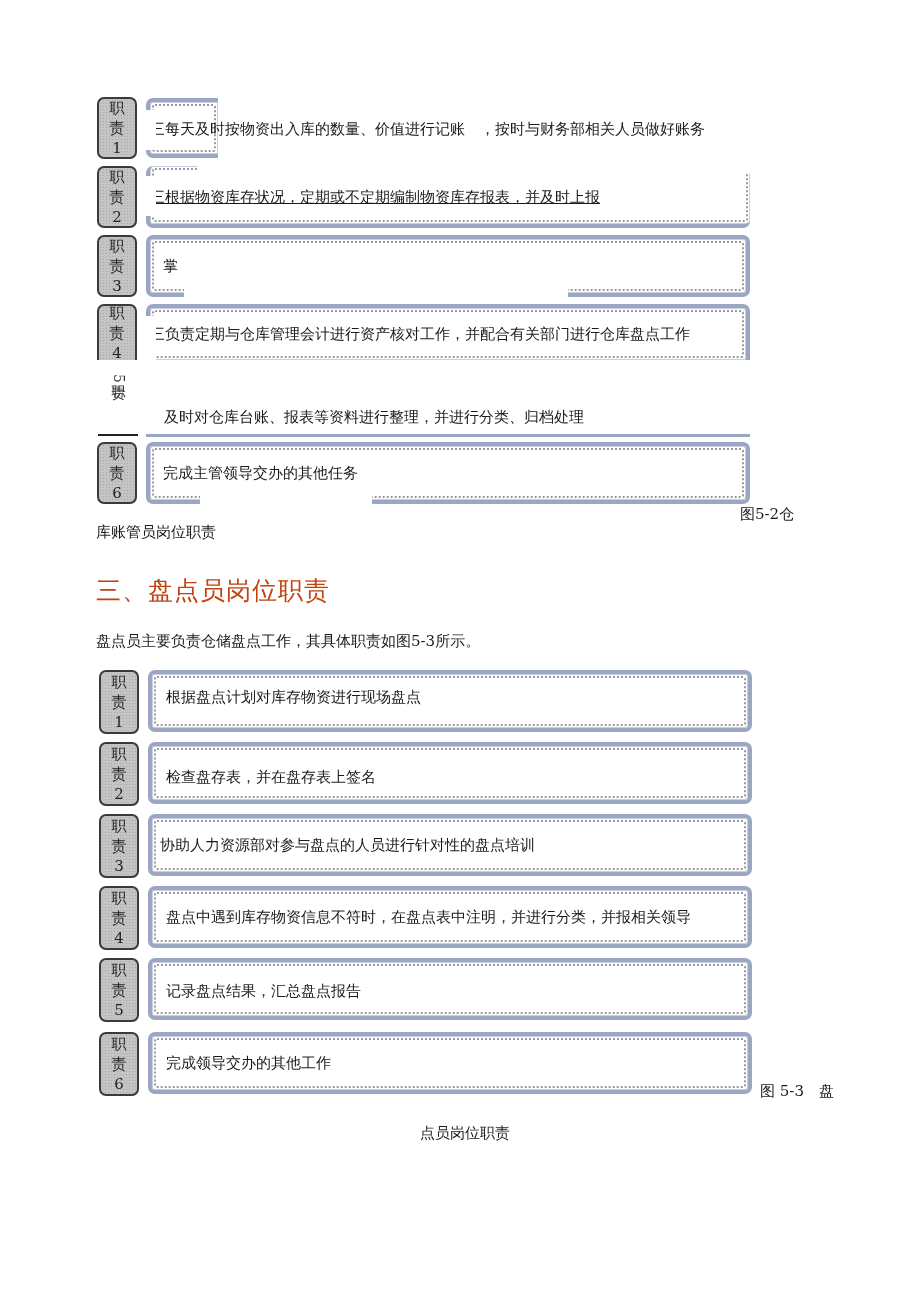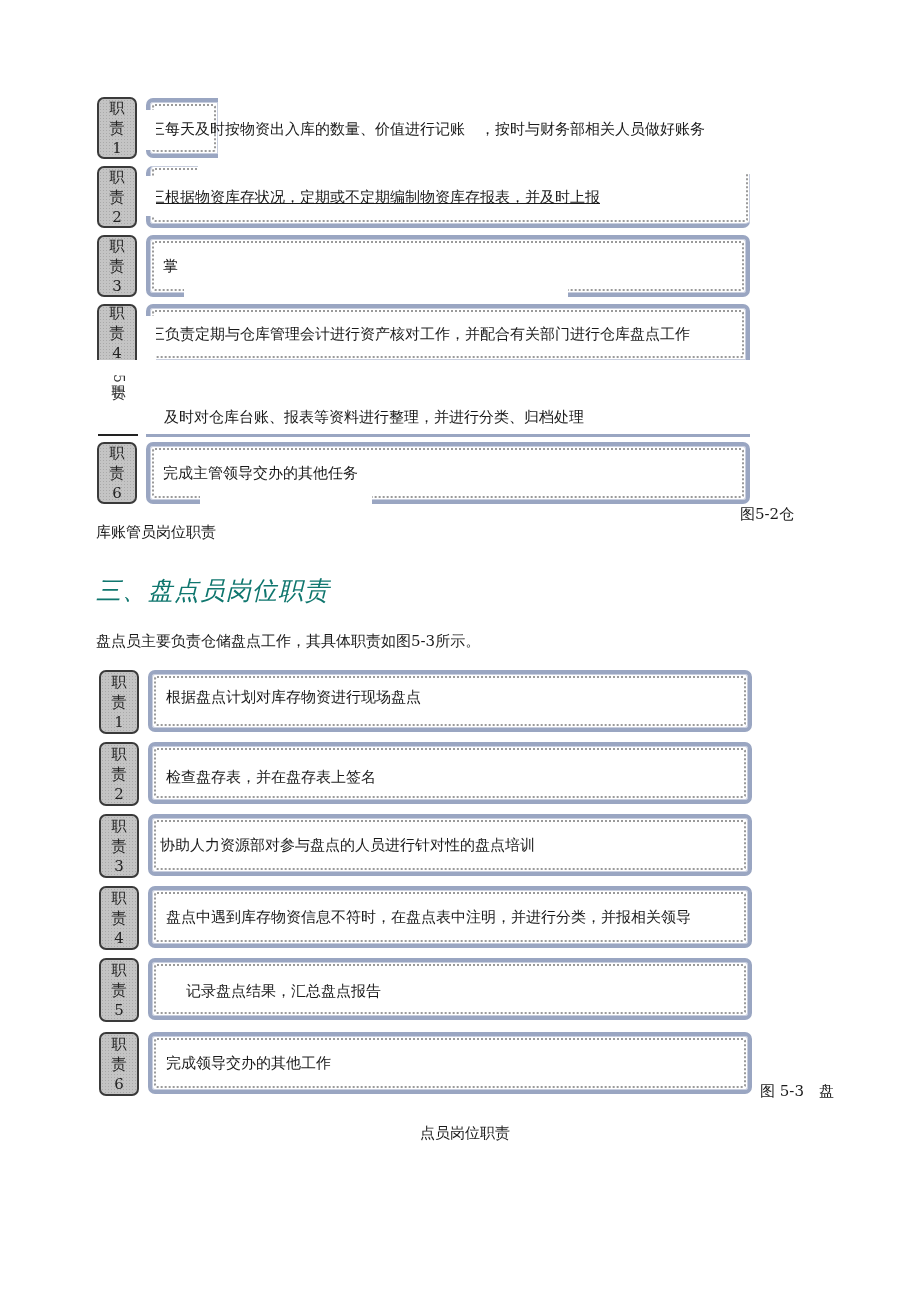--- a/index.html
+++ b/index.html
@@ -37,21 +37,21 @@
   .frame-text {
     position: absolute; font-size: 15px; white-space: nowrap; color: #1a1a1a;
     z-index: 2;
   }
   .plain-text {
     position: absolute; font-size: 15px; white-space: nowrap; color: #1a1a1a;
   }
   .whiteout { position: absolute; background: #fff; z-index: 3; }
 
   .caption { position: absolute; font-size: 15px; white-space: nowrap; color: #1a1a1a; }
-  .heading { position: absolute; font-size: 25px; white-space: nowrap; color: #0f766e; letter-spacing: 1px; font-style: italic; }
+  .heading { position: absolute; font-size: 25px; white-space: nowrap; color: #c2410c; letter-spacing: 1px; }
 
   .vert-label {
     position: absolute; font-size: 14px; writing-mode: vertical-rl; color: #333;
   }
 </style>
 </head>
 <body>
 
 <div>
 
@@ -146,21 +146,21 @@
   </div>
   <div class="frame" style="left:148px; top:886px; width:604px; height:62px;"></div>
   <div class="frame-text" style="left:166px; top:908px;">盘点中遇到库存物资信息不符时，在盘点表中注明，并进行分类，并报相关领导</div>
 
   <div class="badge" style="left:99px; top:958px; height:64px;">
     <span>职</span>
     <span>责</span>
     <span>5</span>
   </div>
   <div class="frame" style="left:148px; top:958px; width:604px; height:62px;"></div>
-  <div class="frame-text" style="left:166px; top:982px;margin-left:20px;">记录盘点结果，汇总盘点报告</div>
+  <div class="frame-text" style="left:166px; top:982px;">记录盘点结果，汇总盘点报告</div>
 
   <div class="badge" style="left:99px; top:1032px; height:64px;">
     <span>职</span>
     <span>责</span>
     <span>6</span>
   </div>
   <div class="frame" style="left:148px; top:1032px; width:604px; height:62px;"></div>
   <div class="frame-text" style="left:166px; top:1054px;">完成领导交办的其他工作</div>
 
   <div class="caption" style="left:760px; top:1082px;">图 5-3　盘</div>

